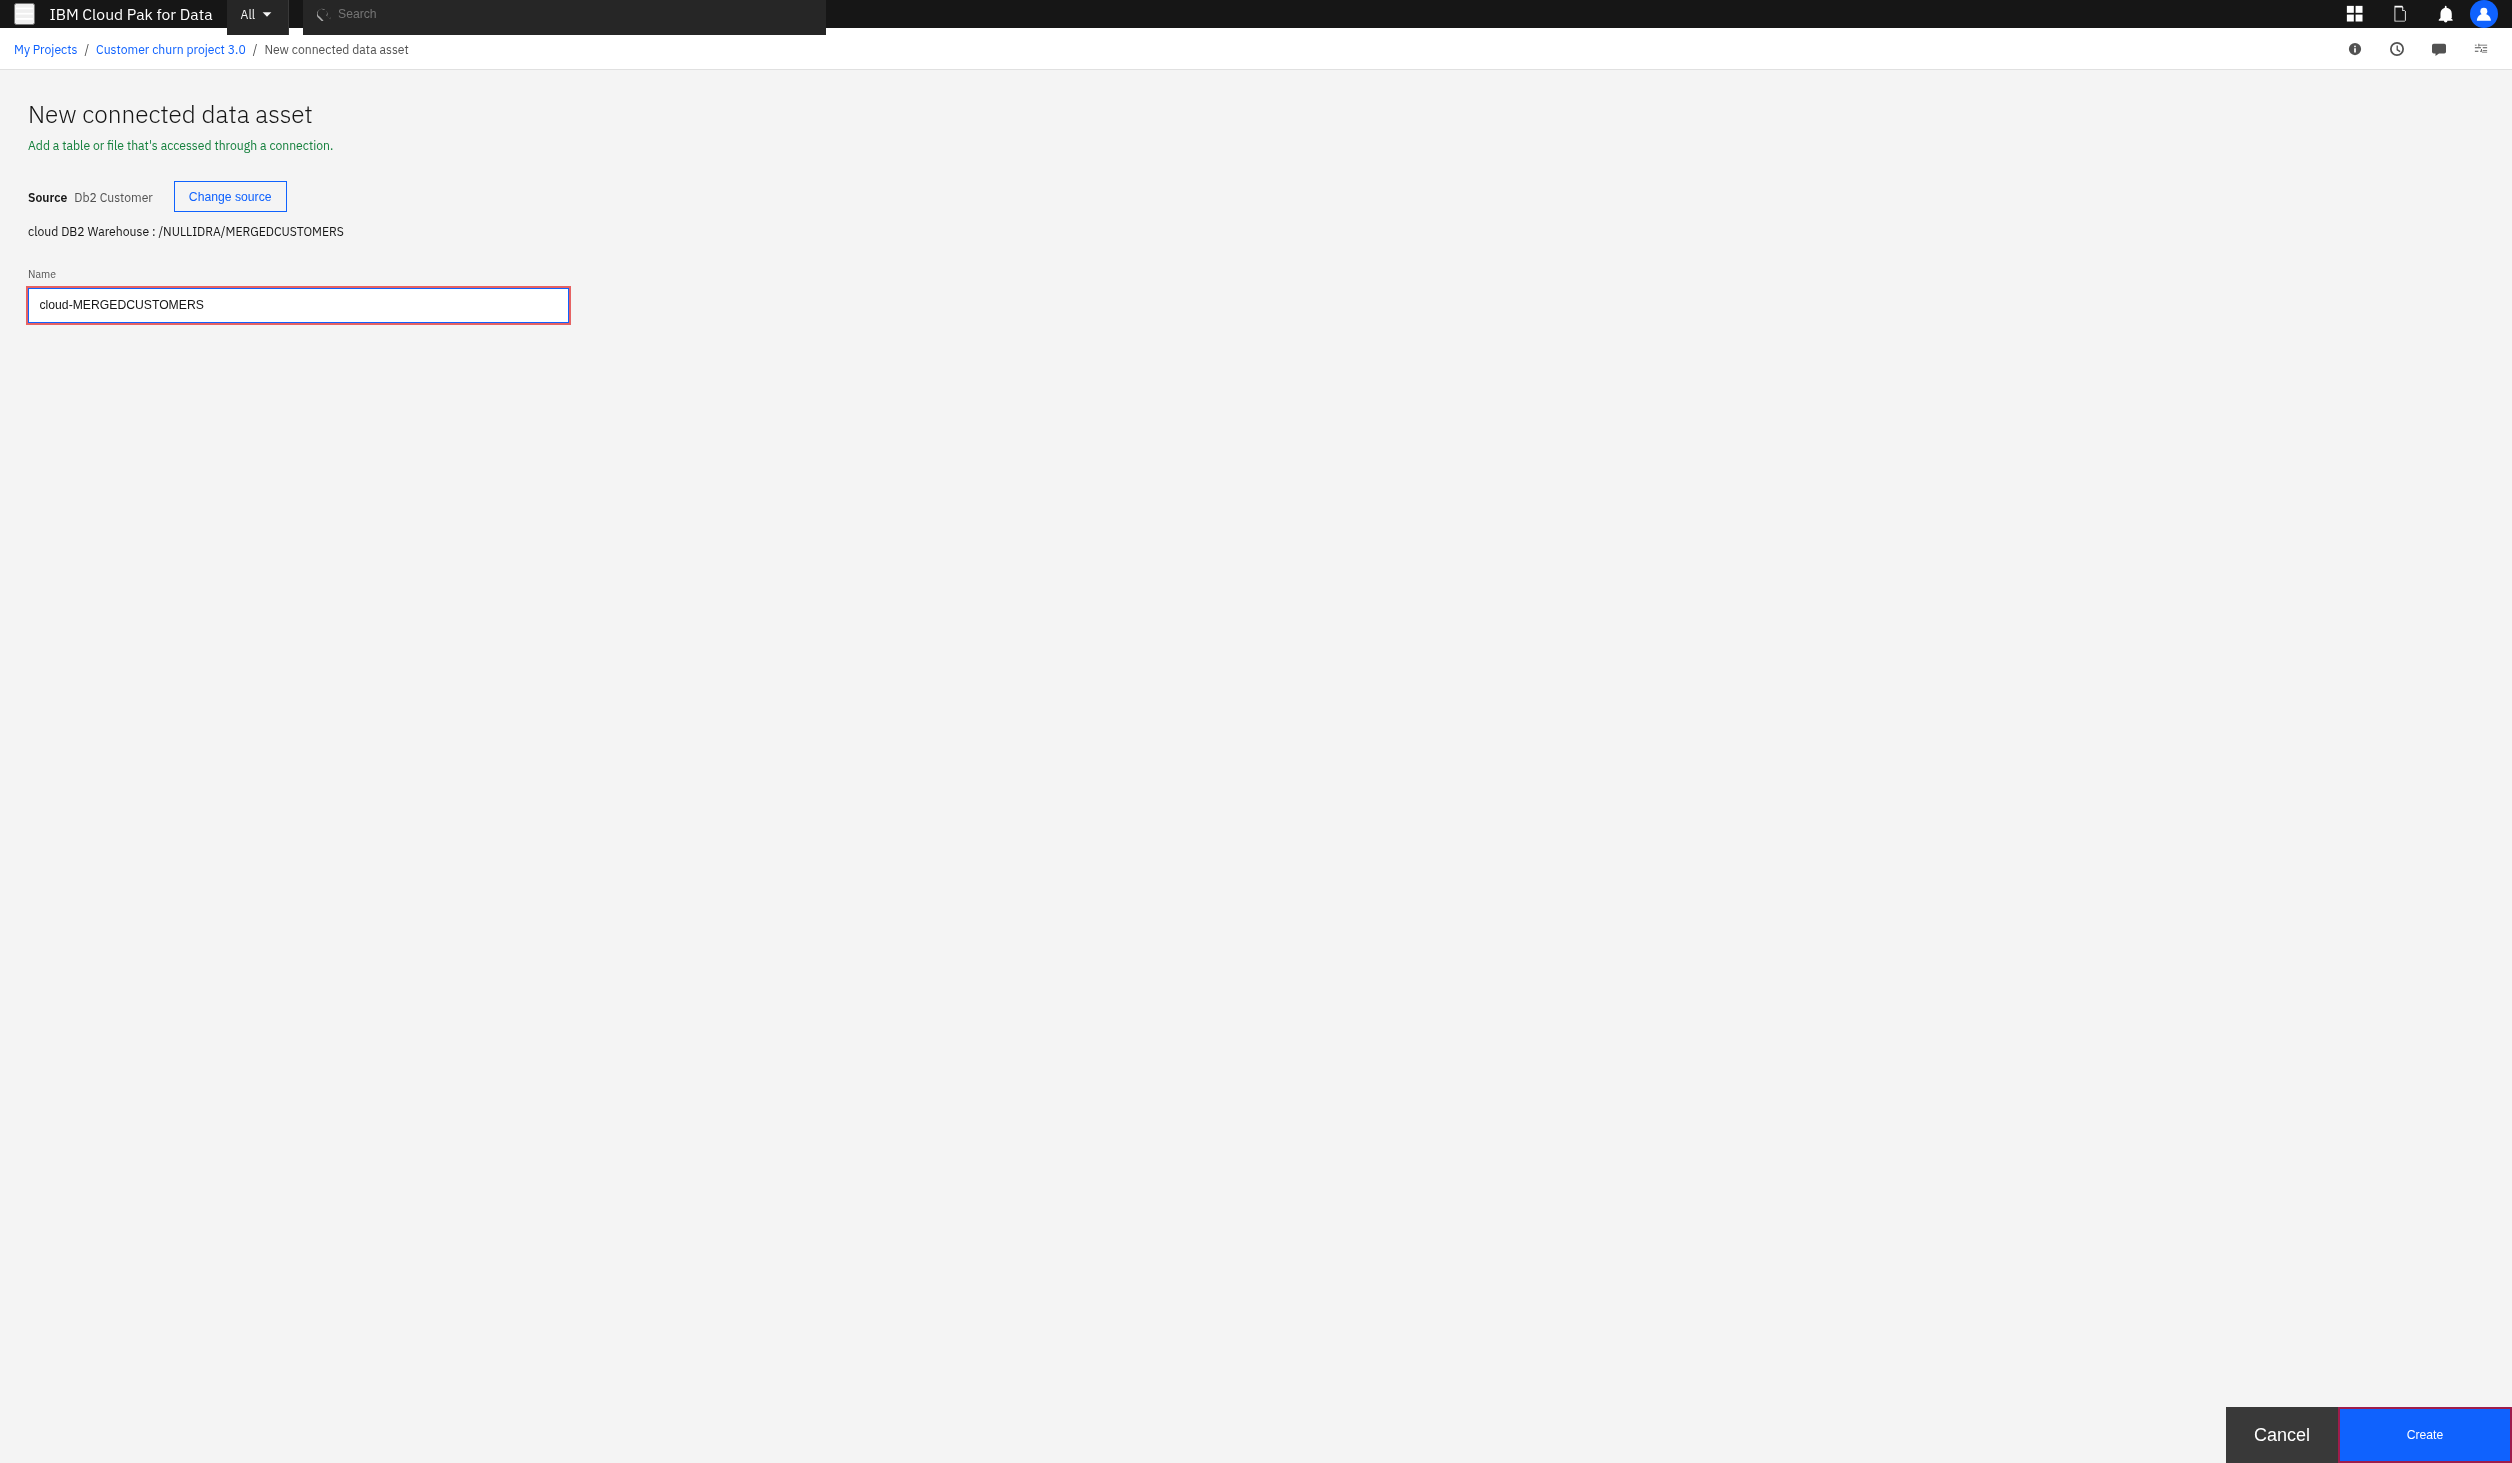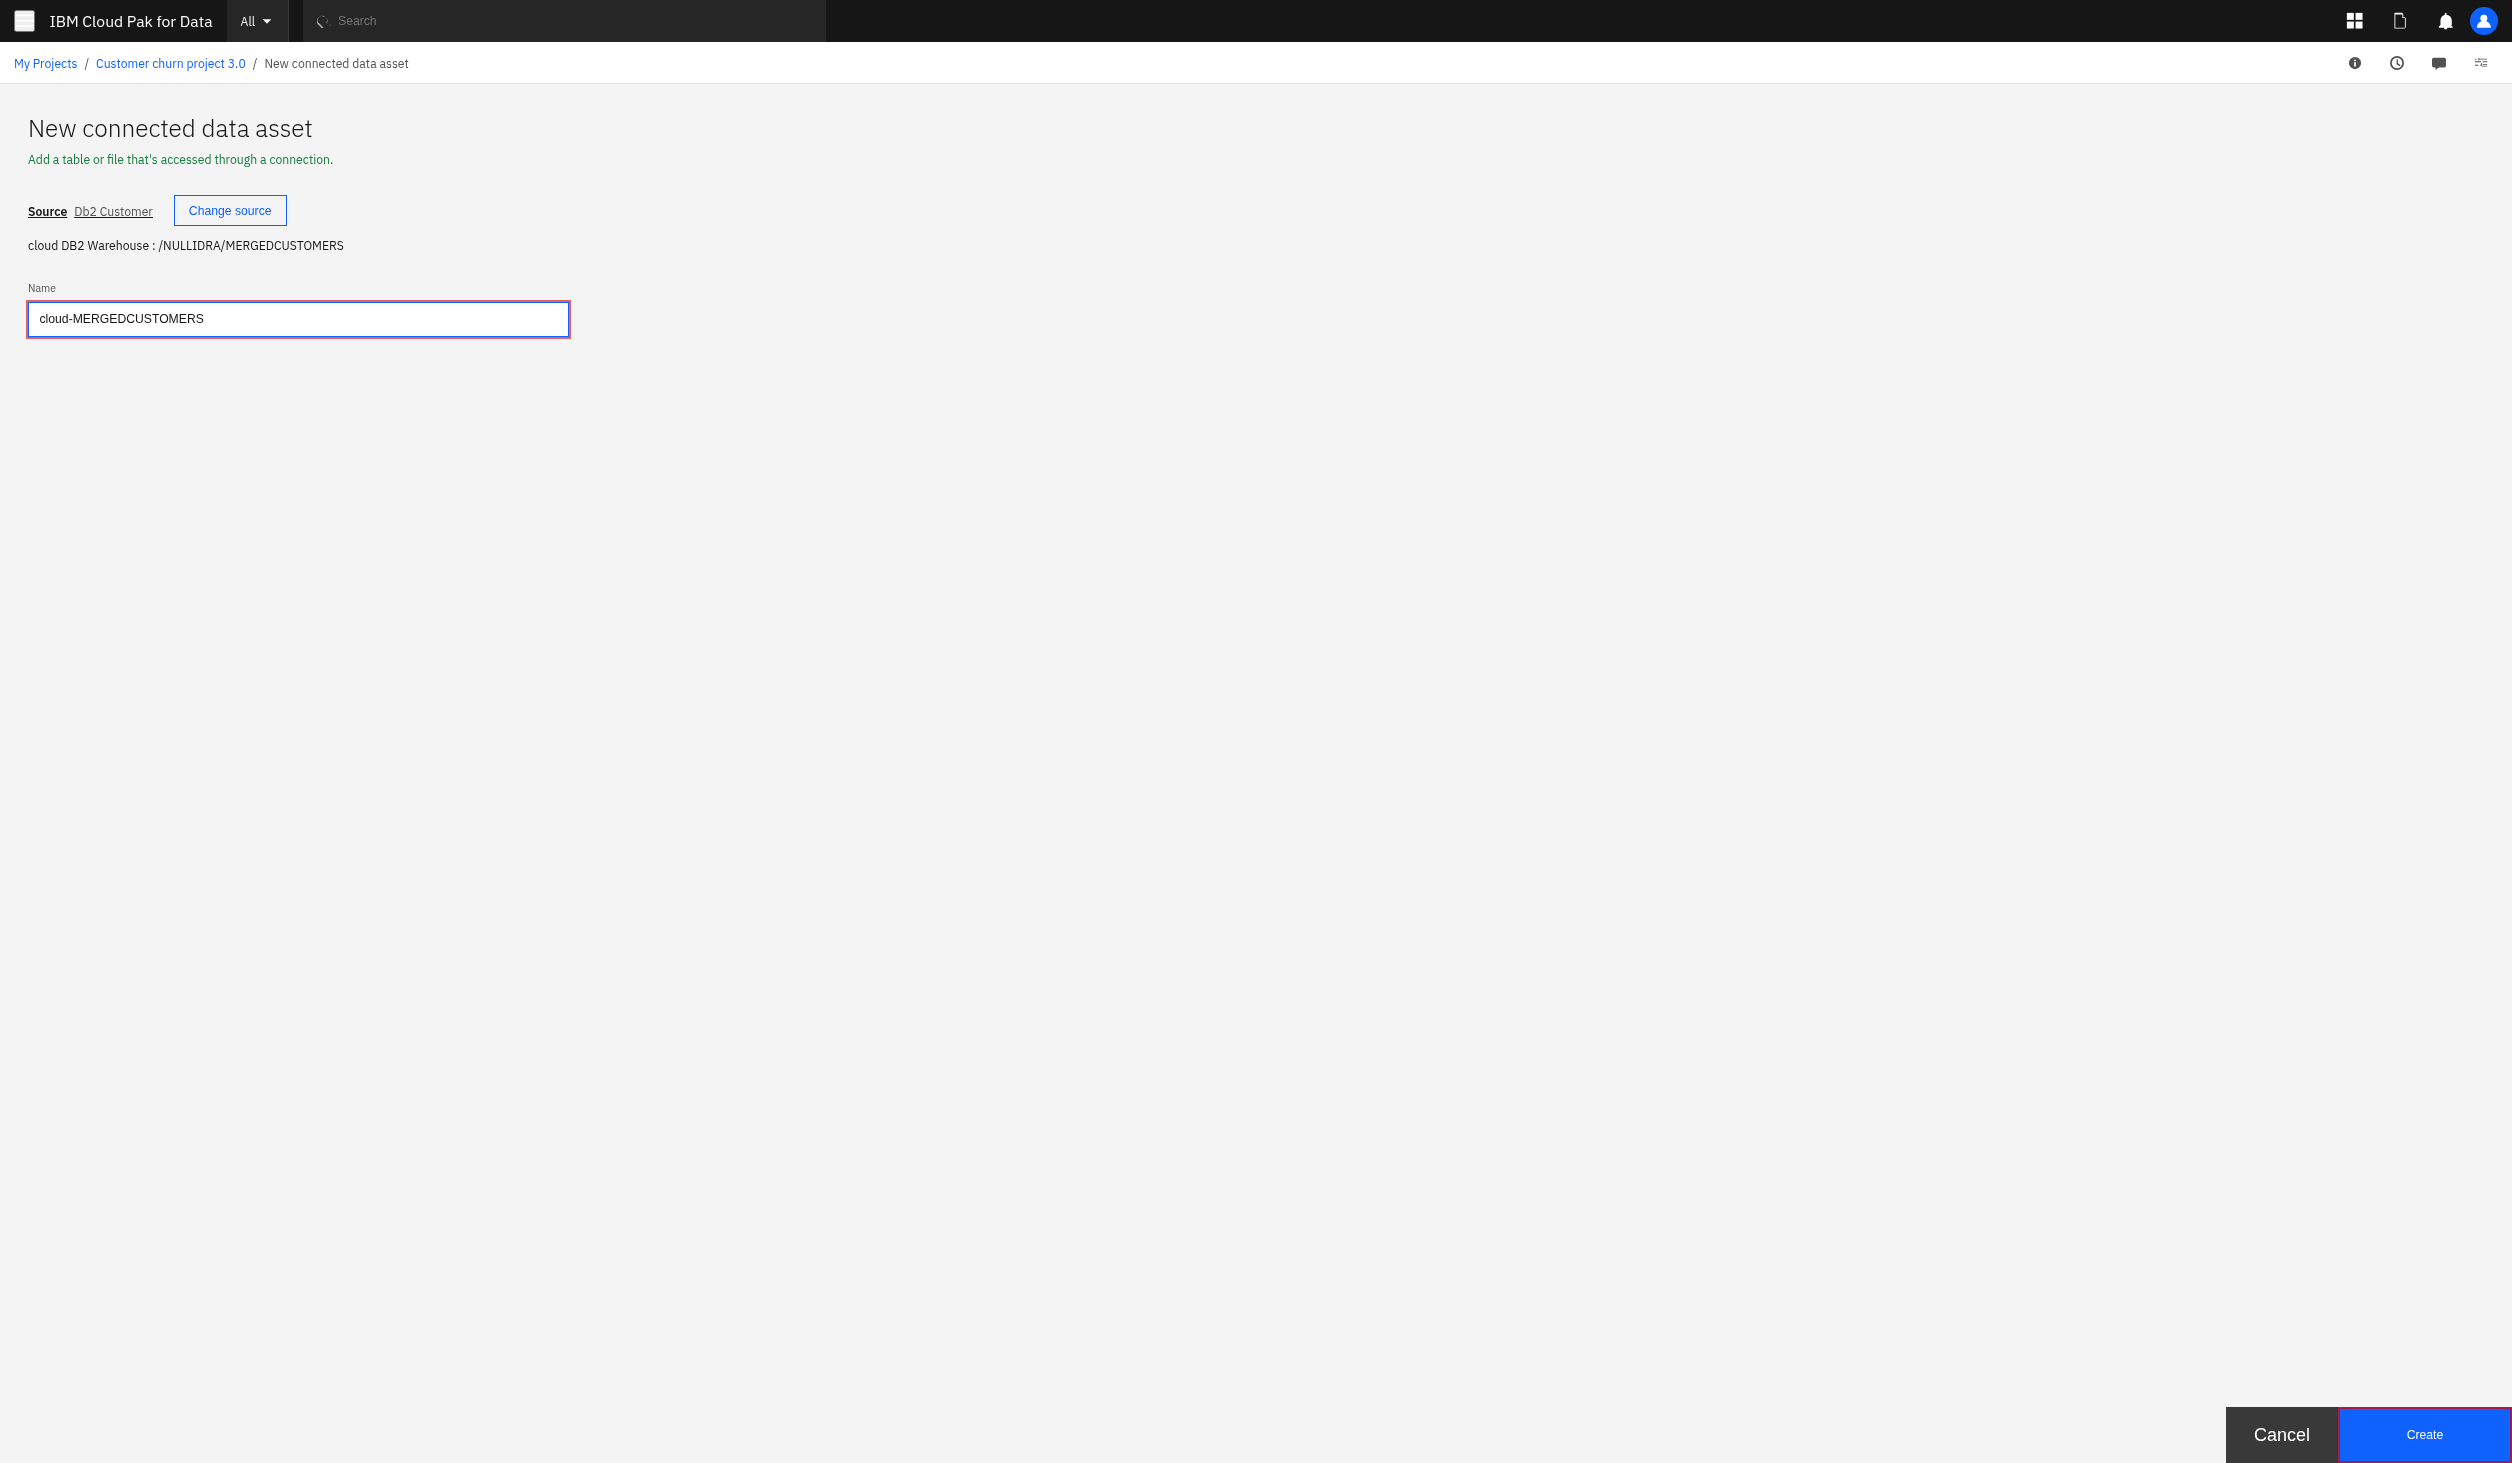--- a/index.html
+++ b/index.html
@@ -4,21 +4,21 @@
   <style>
     * { box-sizing: border-box; margin: 0; padding: 0; }
     body { font-family: 'IBM Plex Sans', Arial, sans-serif; background: #f4f4f4; color: #161616; font-size: 12.2px; }
 
     
     .topnav {
       background: #161616;
       color: #fff;
       display: flex;
       align-items: center;
-      height: 42px;
+      height: 28px;
       padding: 0 14px;
       gap: 14px;
     }
     .topnav-menu-icon { cursor: pointer; display: flex; align-items: center; color: #fff; }
     .topnav-brand { font-size: 15.7px; font-weight: 400; color: #fff; flex-shrink: 0; }
     .topnav-search {
       display: flex;
       align-items: center;
       background: #262626;
       border: none;
@@ -139,21 +139,20 @@
     .source-row {
       display: flex;
       align-items: center;
       gap: 21px;
       margin-bottom: 10.5px;
     }
     .source-label-group {
       display: flex;
       align-items: center;
       gap: 7px;
-      text-decoration: underline;
     }
     .source-label { font-weight: 600; color: #161616; font-size: 12.2px; }
     .source-value { color: #525252; font-size: 12.2px; }
     .change-source-btn {
       background: transparent;
       border: 0.9px solid #0f62fe;
       color: #0f62fe;
       padding: 7px 14px;
       cursor: pointer;
       font-size: 12.2px;

